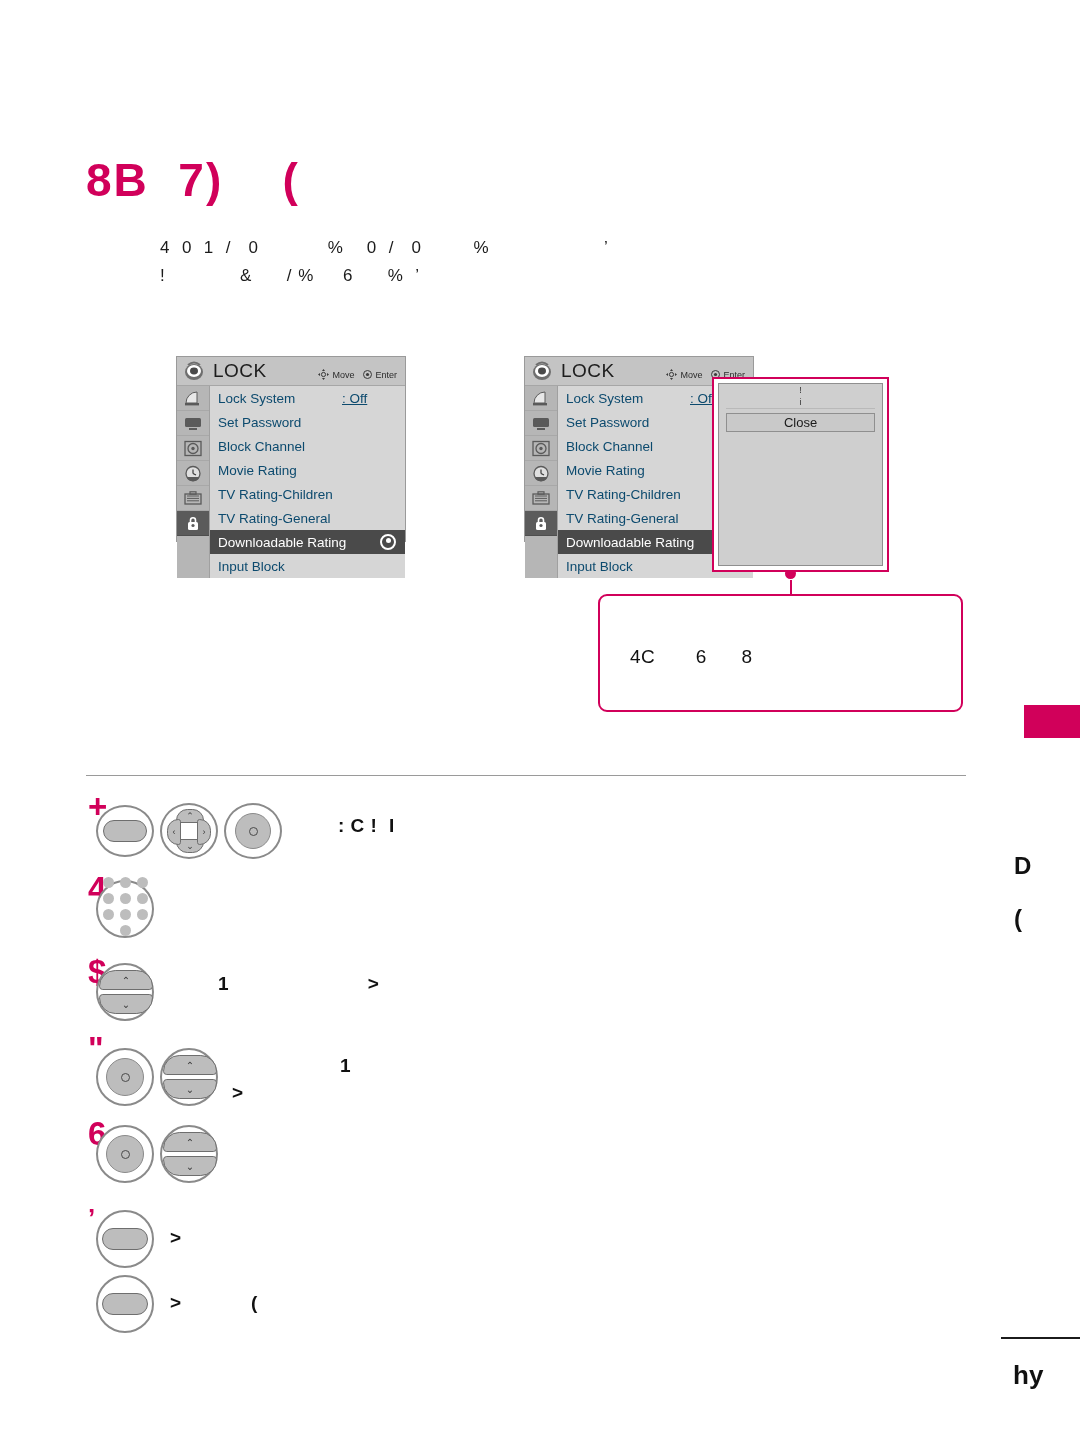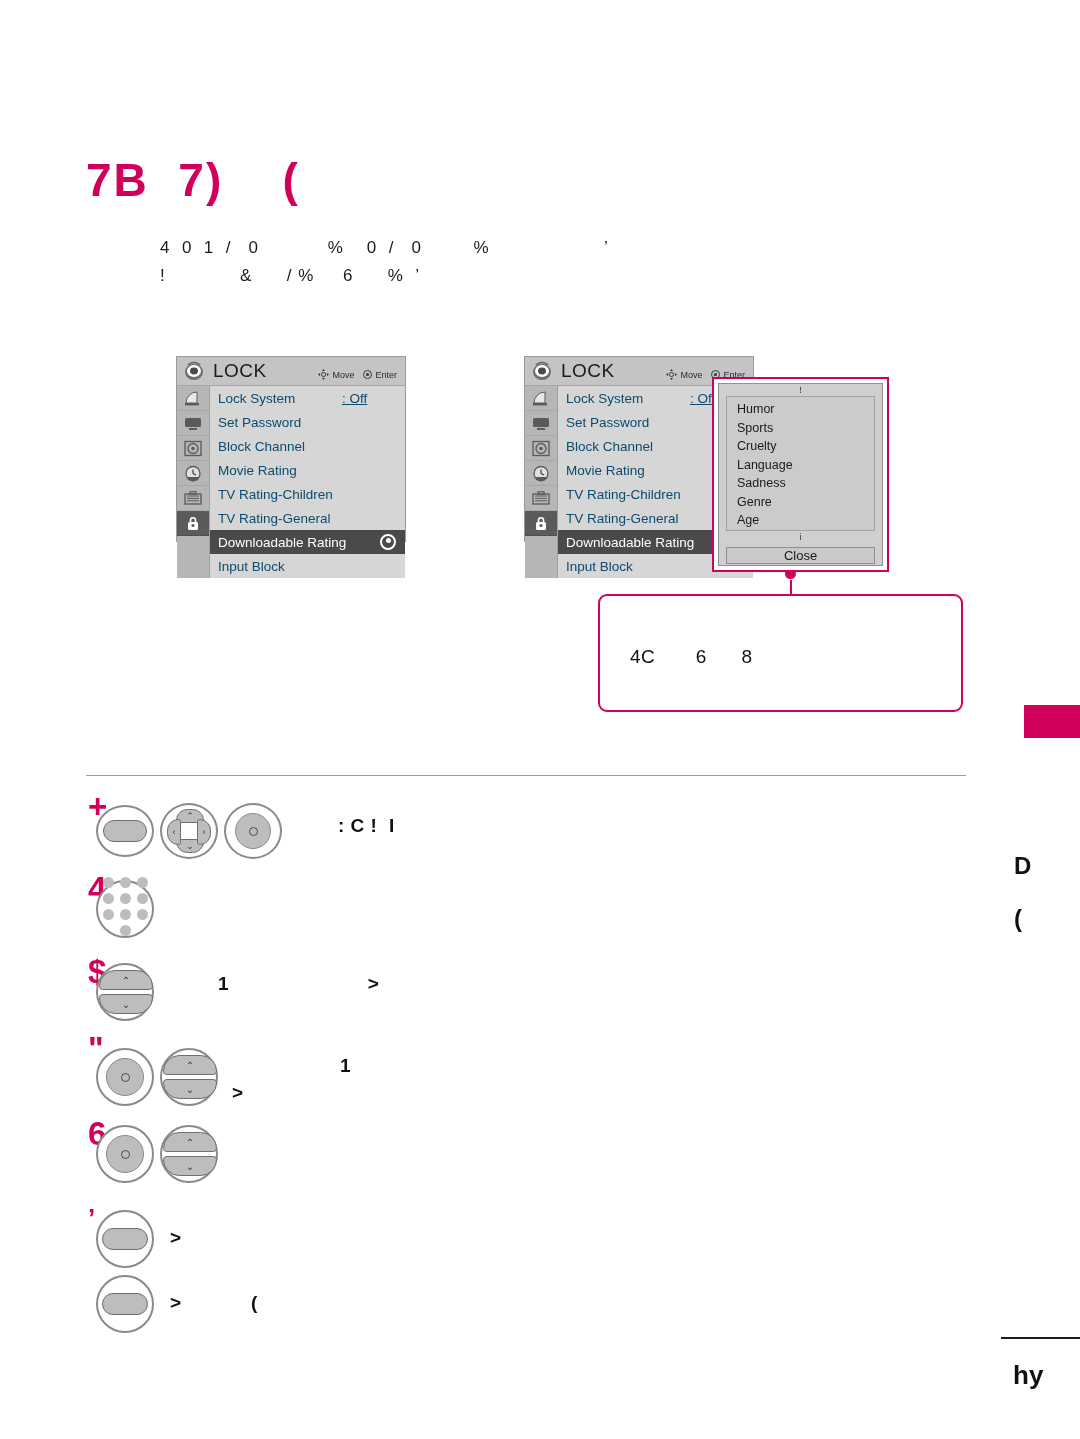--- a/index.html
+++ b/index.html
@@ -167,21 +167,21 @@
   #side-tab{right:0;top:705px;width:56px;height:33px;background:#d1005a;}
   .side-glyph{
     position:absolute;color:#111;font-size:24px;font-weight:bold;
   }
   #page-foot-rule{left:1001px;top:1337px;width:79px;height:2px;background:#1b1b1b;}
   #page-foot-num{left:1013px;top:1360px;color:#111;font-size:26px;font-weight:bold;}
 </style>
 </head>
 <body>
 
-<div class="abs" id="page-title">7B  7)    (</div>
+<div class="abs" id="page-title">8B  7)    (</div>
 <div class="abs intro" id="intro-1">4  0  1  /   0            %    0  /   0         %                    ’</div>
 <div class="abs intro" id="intro-2">!             &amp;      / %     6      %  ’</div>
 
 <div class="osd" id="osd-1" style="left:176px;top:356px;width:230px;height:186px;">
   <div class="osd-head">
     <span class="headicon">
       <svg width="26" height="22" viewBox="0 0 26 22">
         <ellipse cx="13" cy="12" rx="9" ry="8" fill="#6e6e6e"></ellipse>
         <ellipse cx="13" cy="11" rx="7" ry="6" fill="#ffffff"></ellipse>
         <ellipse cx="13" cy="11" rx="4" ry="3.4" fill="#4a4a4a"></ellipse>
@@ -387,29 +387,20 @@
       <div class="osd-row">
         <span>Input Block</span>
       </div>
     </div>
   </div>
 </div>
 
 <div class="abs" id="popup-frame">
   <div id="popup-inner">
     <div id="popup-caption">!</div>
-    <div id="popup-listbox">
-      <div class="popup-item">Humor</div>
-      <div class="popup-item">Sports</div>
-      <div class="popup-item">Cruelty</div>
-      <div class="popup-item">Language</div>
-      <div class="popup-item">Sadness</div>
-      <div class="popup-item">Genre</div>
-      <div class="popup-item">Age</div>
-    </div>
     <div id="popup-sub">i</div>
     <div id="popup-rule"></div>
     <div id="popup-close">Close</div>
   </div>
 </div>
 
 <div class="abs" id="callout-dot"></div>
 <div class="abs" id="callout-stem2"></div>
 
 <div class="abs" id="callout">

